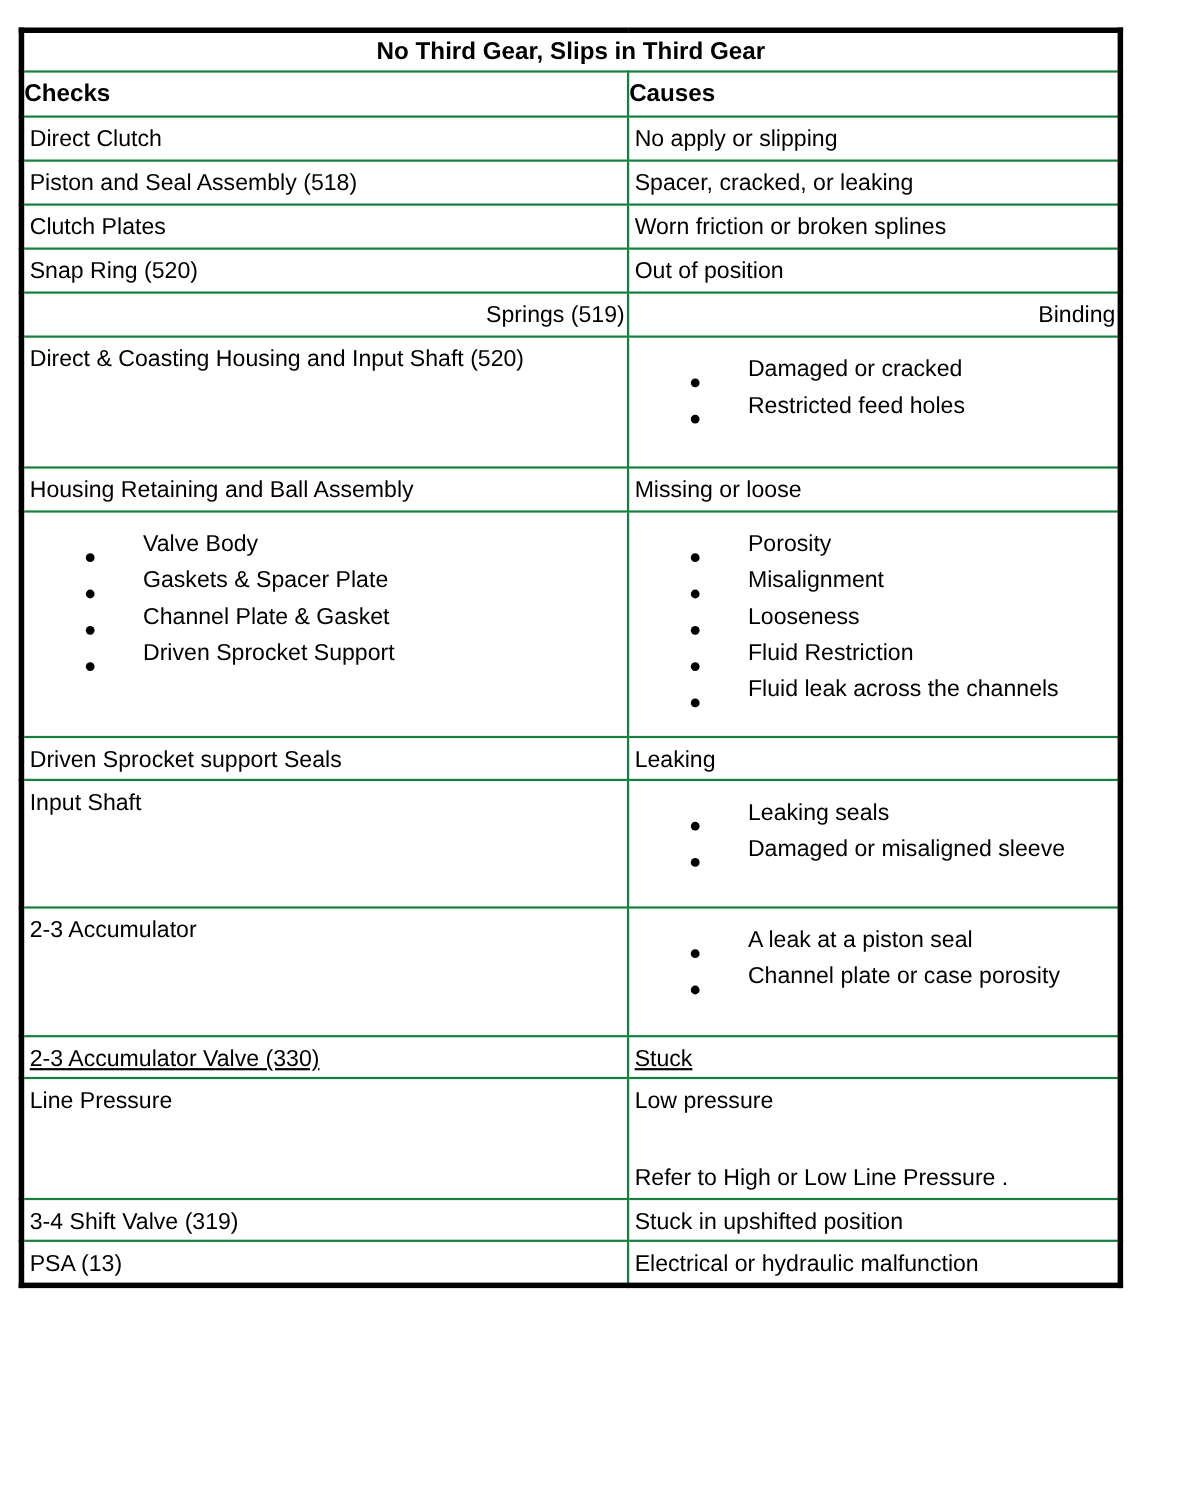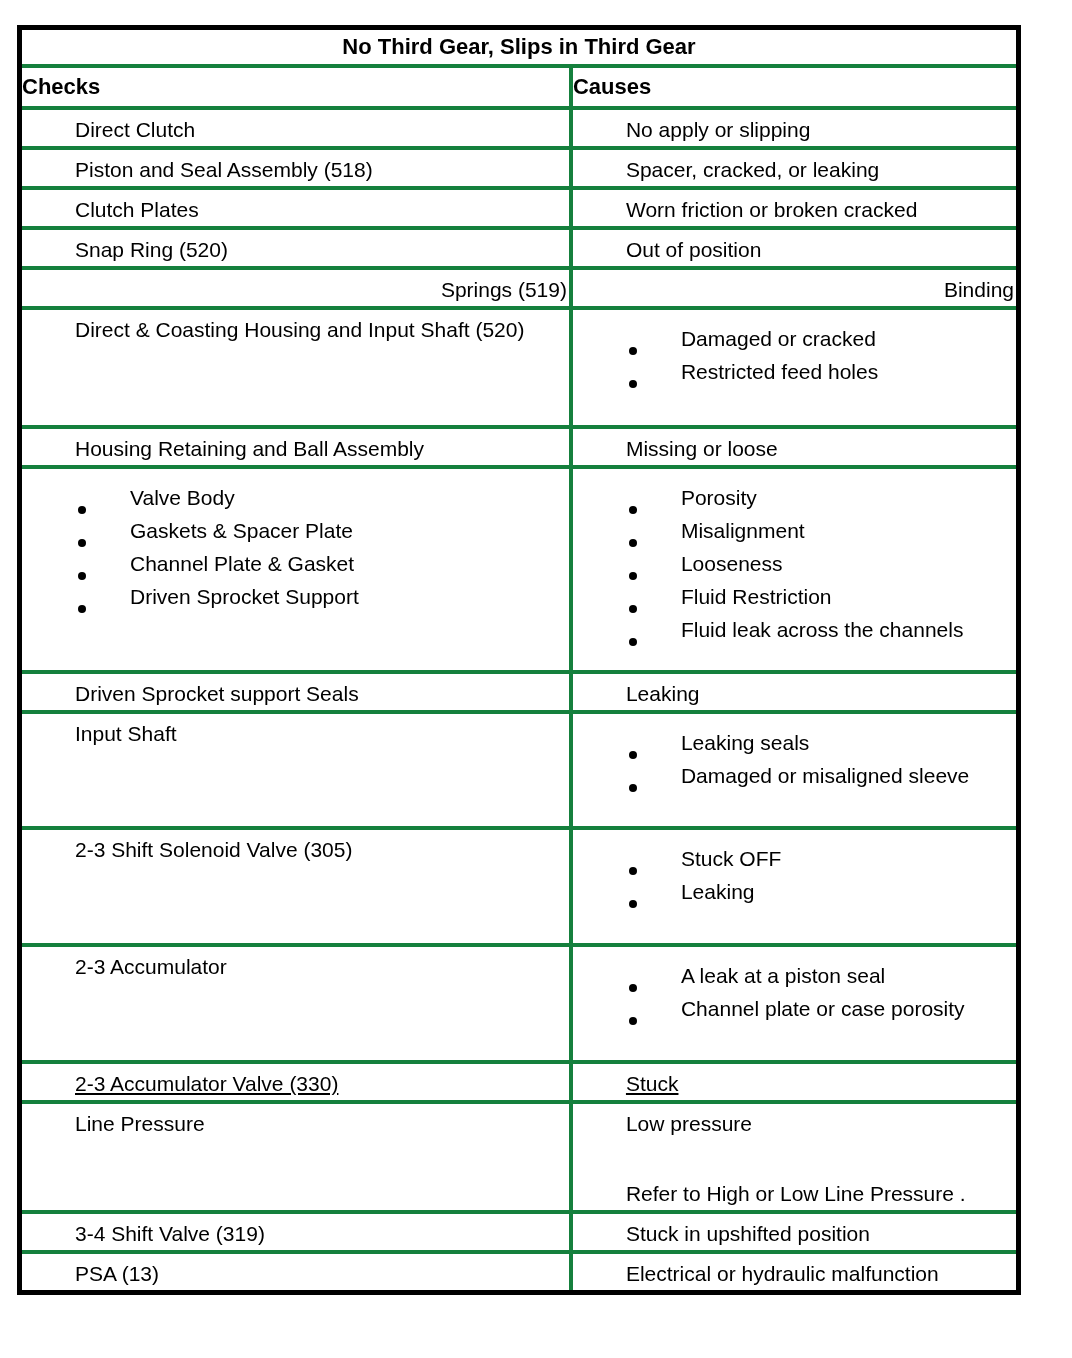--- a/index.html
+++ b/index.html
@@ -13,21 +13,21 @@
   .page { position: relative; width: 1072px; height: 1358px; background: #ffffff; overflow: hidden; }
 
   table.trouble {
     position: absolute; left: 17px; top: 25px;
     width: 1004px;
     border-collapse: collapse;
     table-layout: fixed;
     border: 5px solid #000;
   }
   .trouble th, .trouble td {
-    border: 4px solid #15803d;
+    border: 2px solid #15803d;
     padding: 0;
     vertical-align: top;
     overflow: hidden;
   }
   .title-cell {
     height: 37px;
     text-align: center;
     font-weight: bold;
     font-size: 22px;
     line-height: 34px;
@@ -37,21 +37,20 @@
     text-align: left;
     font-weight: bold;
     font-size: 22px;
     line-height: 38px;
   }
   .cell-text {
     font-size: 21px;
     line-height: 33px;
     padding: 3px 2px 0 5px;
     white-space: nowrap;
-    margin-left: 48px;
   }
   .cell-text + .cell-text { margin-top: 34px; }
   .bullet-list { padding-top: 12px; }
   .bullet-item {
     display: flex;
     align-items: flex-end;
     font-size: 21px;
     line-height: 33px;
   }
   .bullet-icon {
@@ -96,21 +95,21 @@
           </td>
           <td>
             <div class="cell-text">Spacer, cracked, or leaking</div>
           </td>
         </tr>
         <tr style="height: 40px;">
           <td>
             <div class="cell-text">Clutch Plates</div>
           </td>
           <td>
-            <div class="cell-text">Worn friction or broken cracked</div>
+            <div class="cell-text">Worn friction or broken splines</div>
           </td>
         </tr>
         <tr style="height: 40px;">
           <td>
             <div class="cell-text">Snap Ring (520)</div>
           </td>
           <td>
             <div class="cell-text">Out of position</div>
           </td>
         </tr>
@@ -207,37 +206,20 @@
           </td>
           <td>
             <div class="bullet-list">
               <div class="bullet-item">
                 <span class="bullet-icon"></span>
                 <span class="bullet-text">Leaking seals</span>
               </div>
               <div class="bullet-item">
                 <span class="bullet-icon"></span>
                 <span class="bullet-text">Damaged or misaligned sleeve</span>
-              </div>
-            </div>
-          </td>
-        </tr>
-        <tr style="height: 117px;">
-          <td>
-            <div class="cell-text">2-3 Shift Solenoid Valve (305)</div>
-          </td>
-          <td>
-            <div class="bullet-list">
-              <div class="bullet-item">
-                <span class="bullet-icon"></span>
-                <span class="bullet-text">Stuck OFF</span>
-              </div>
-              <div class="bullet-item">
-                <span class="bullet-icon"></span>
-                <span class="bullet-text">Leaking</span>
               </div>
             </div>
           </td>
         </tr>
         <tr style="height: 117px;">
           <td>
             <div class="cell-text">2-3 Accumulator</div>
           </td>
           <td>
             <div class="bullet-list">

